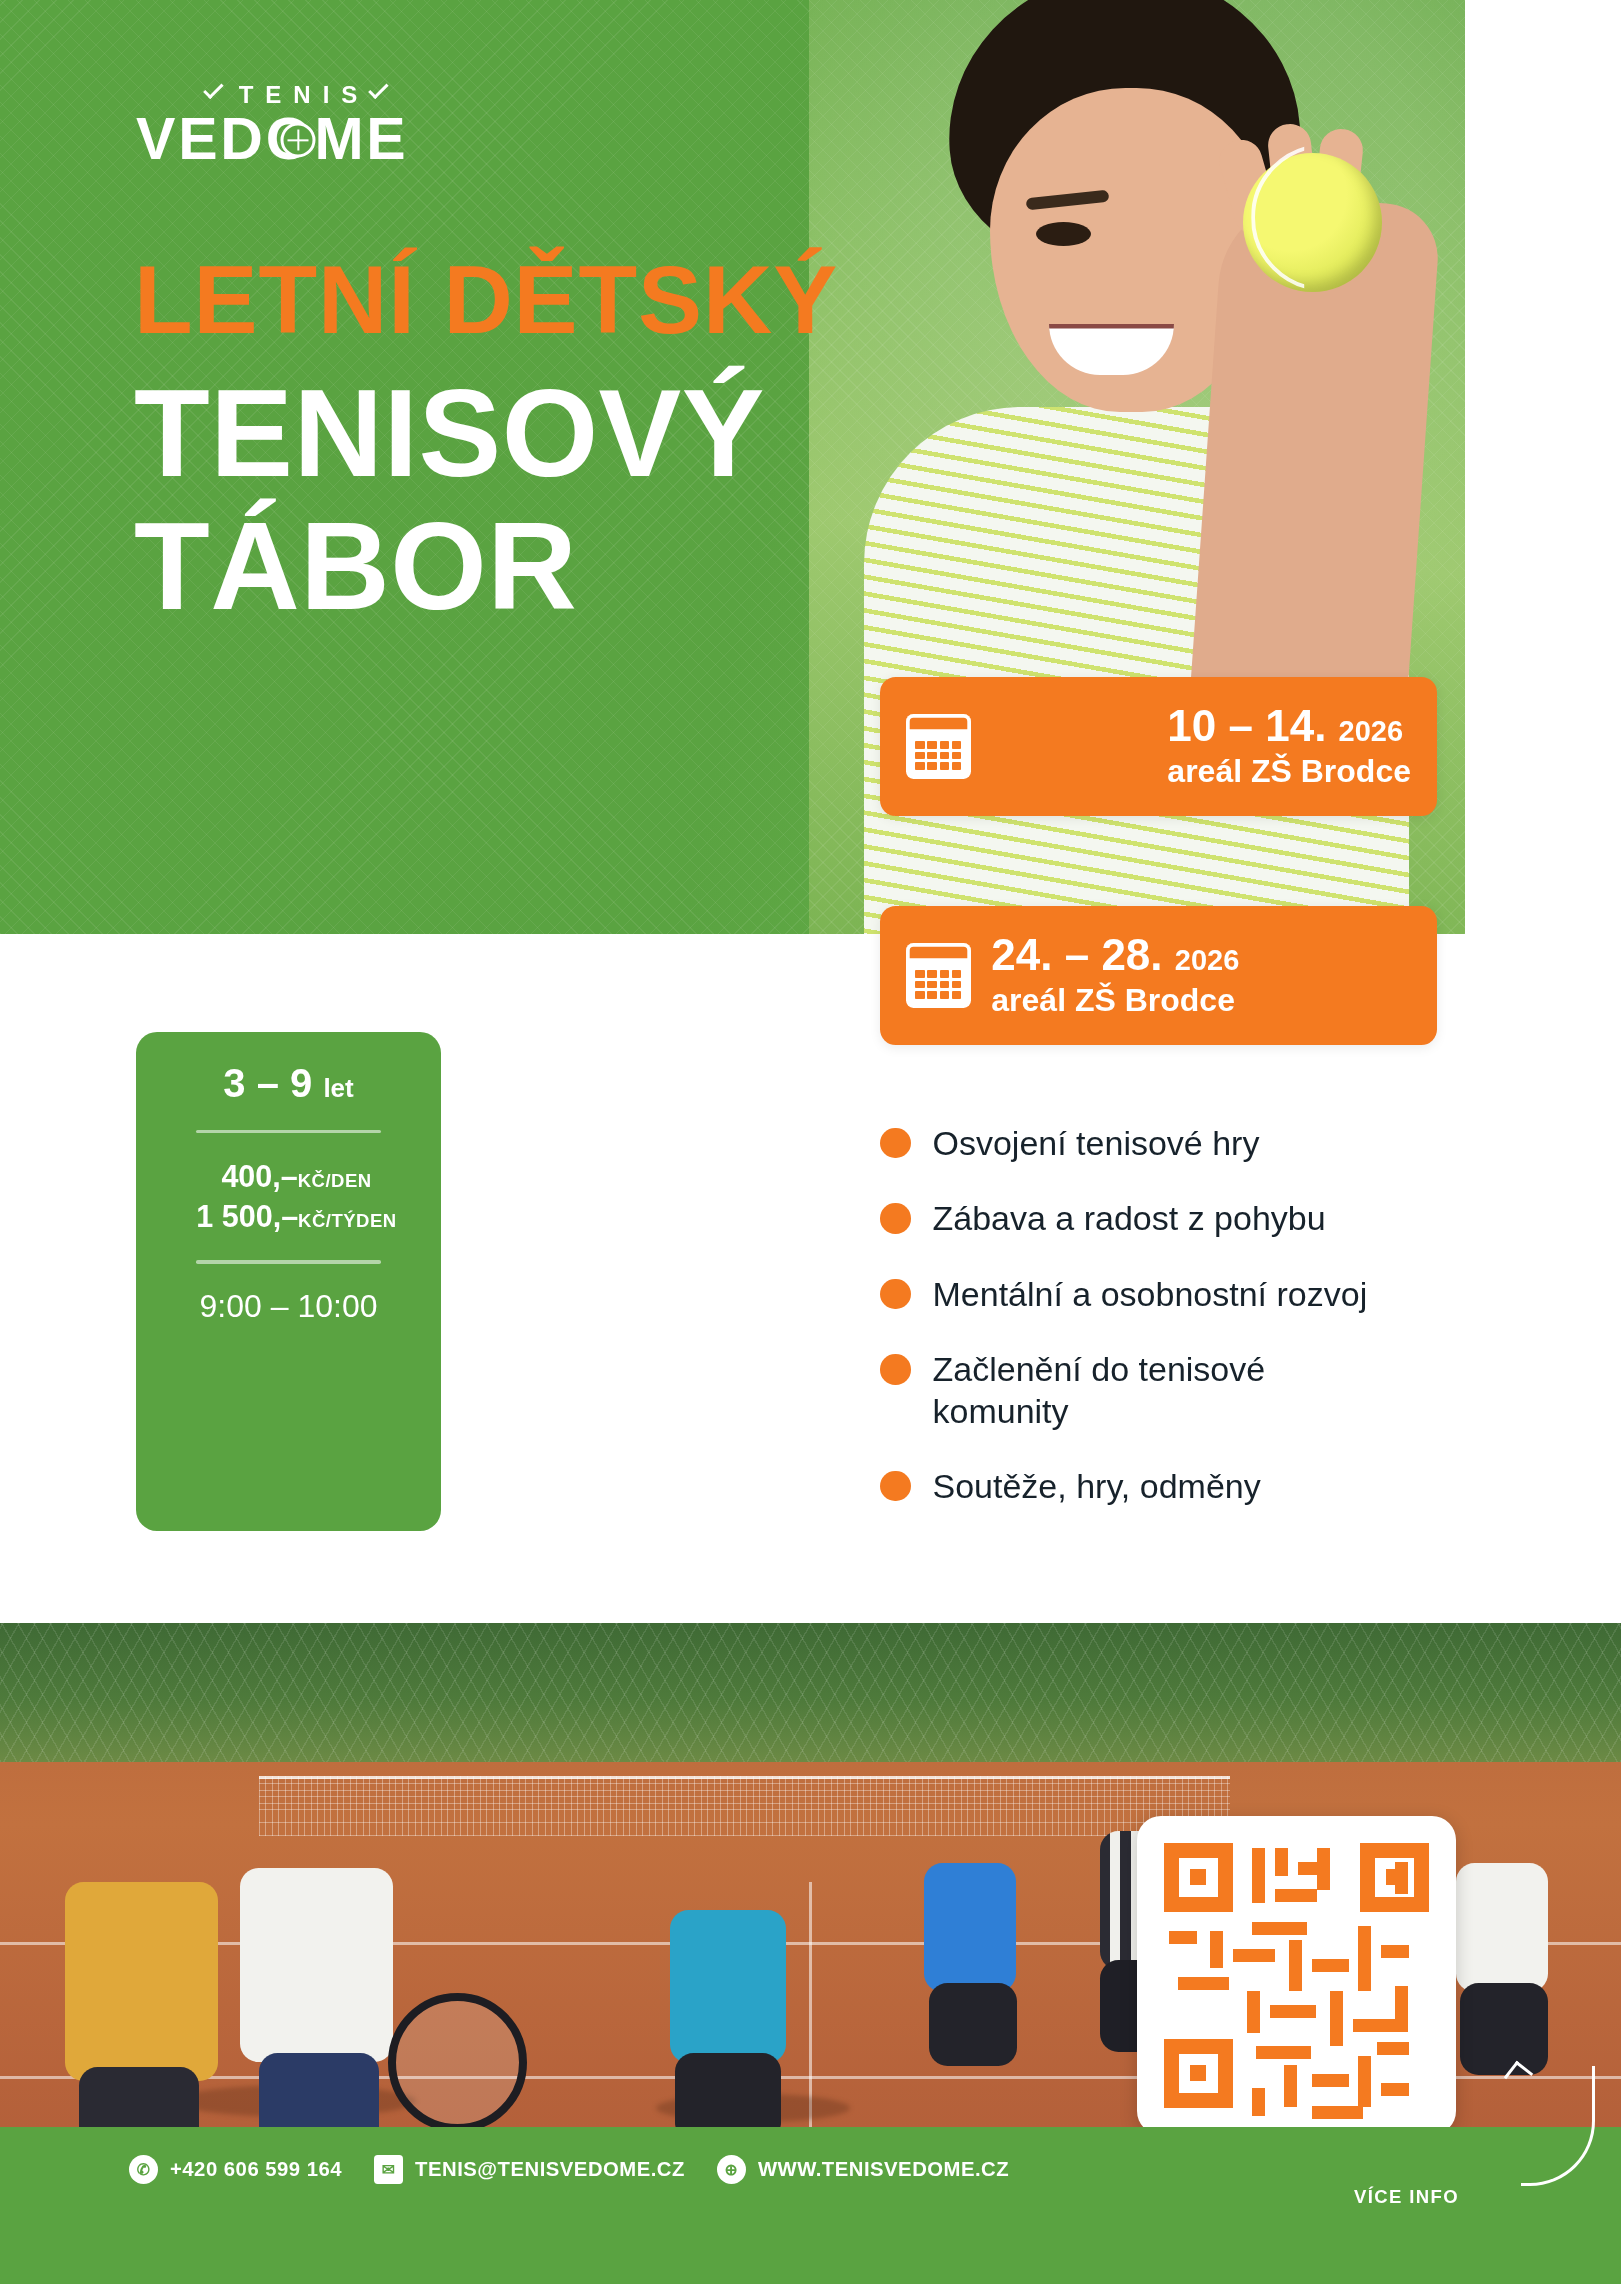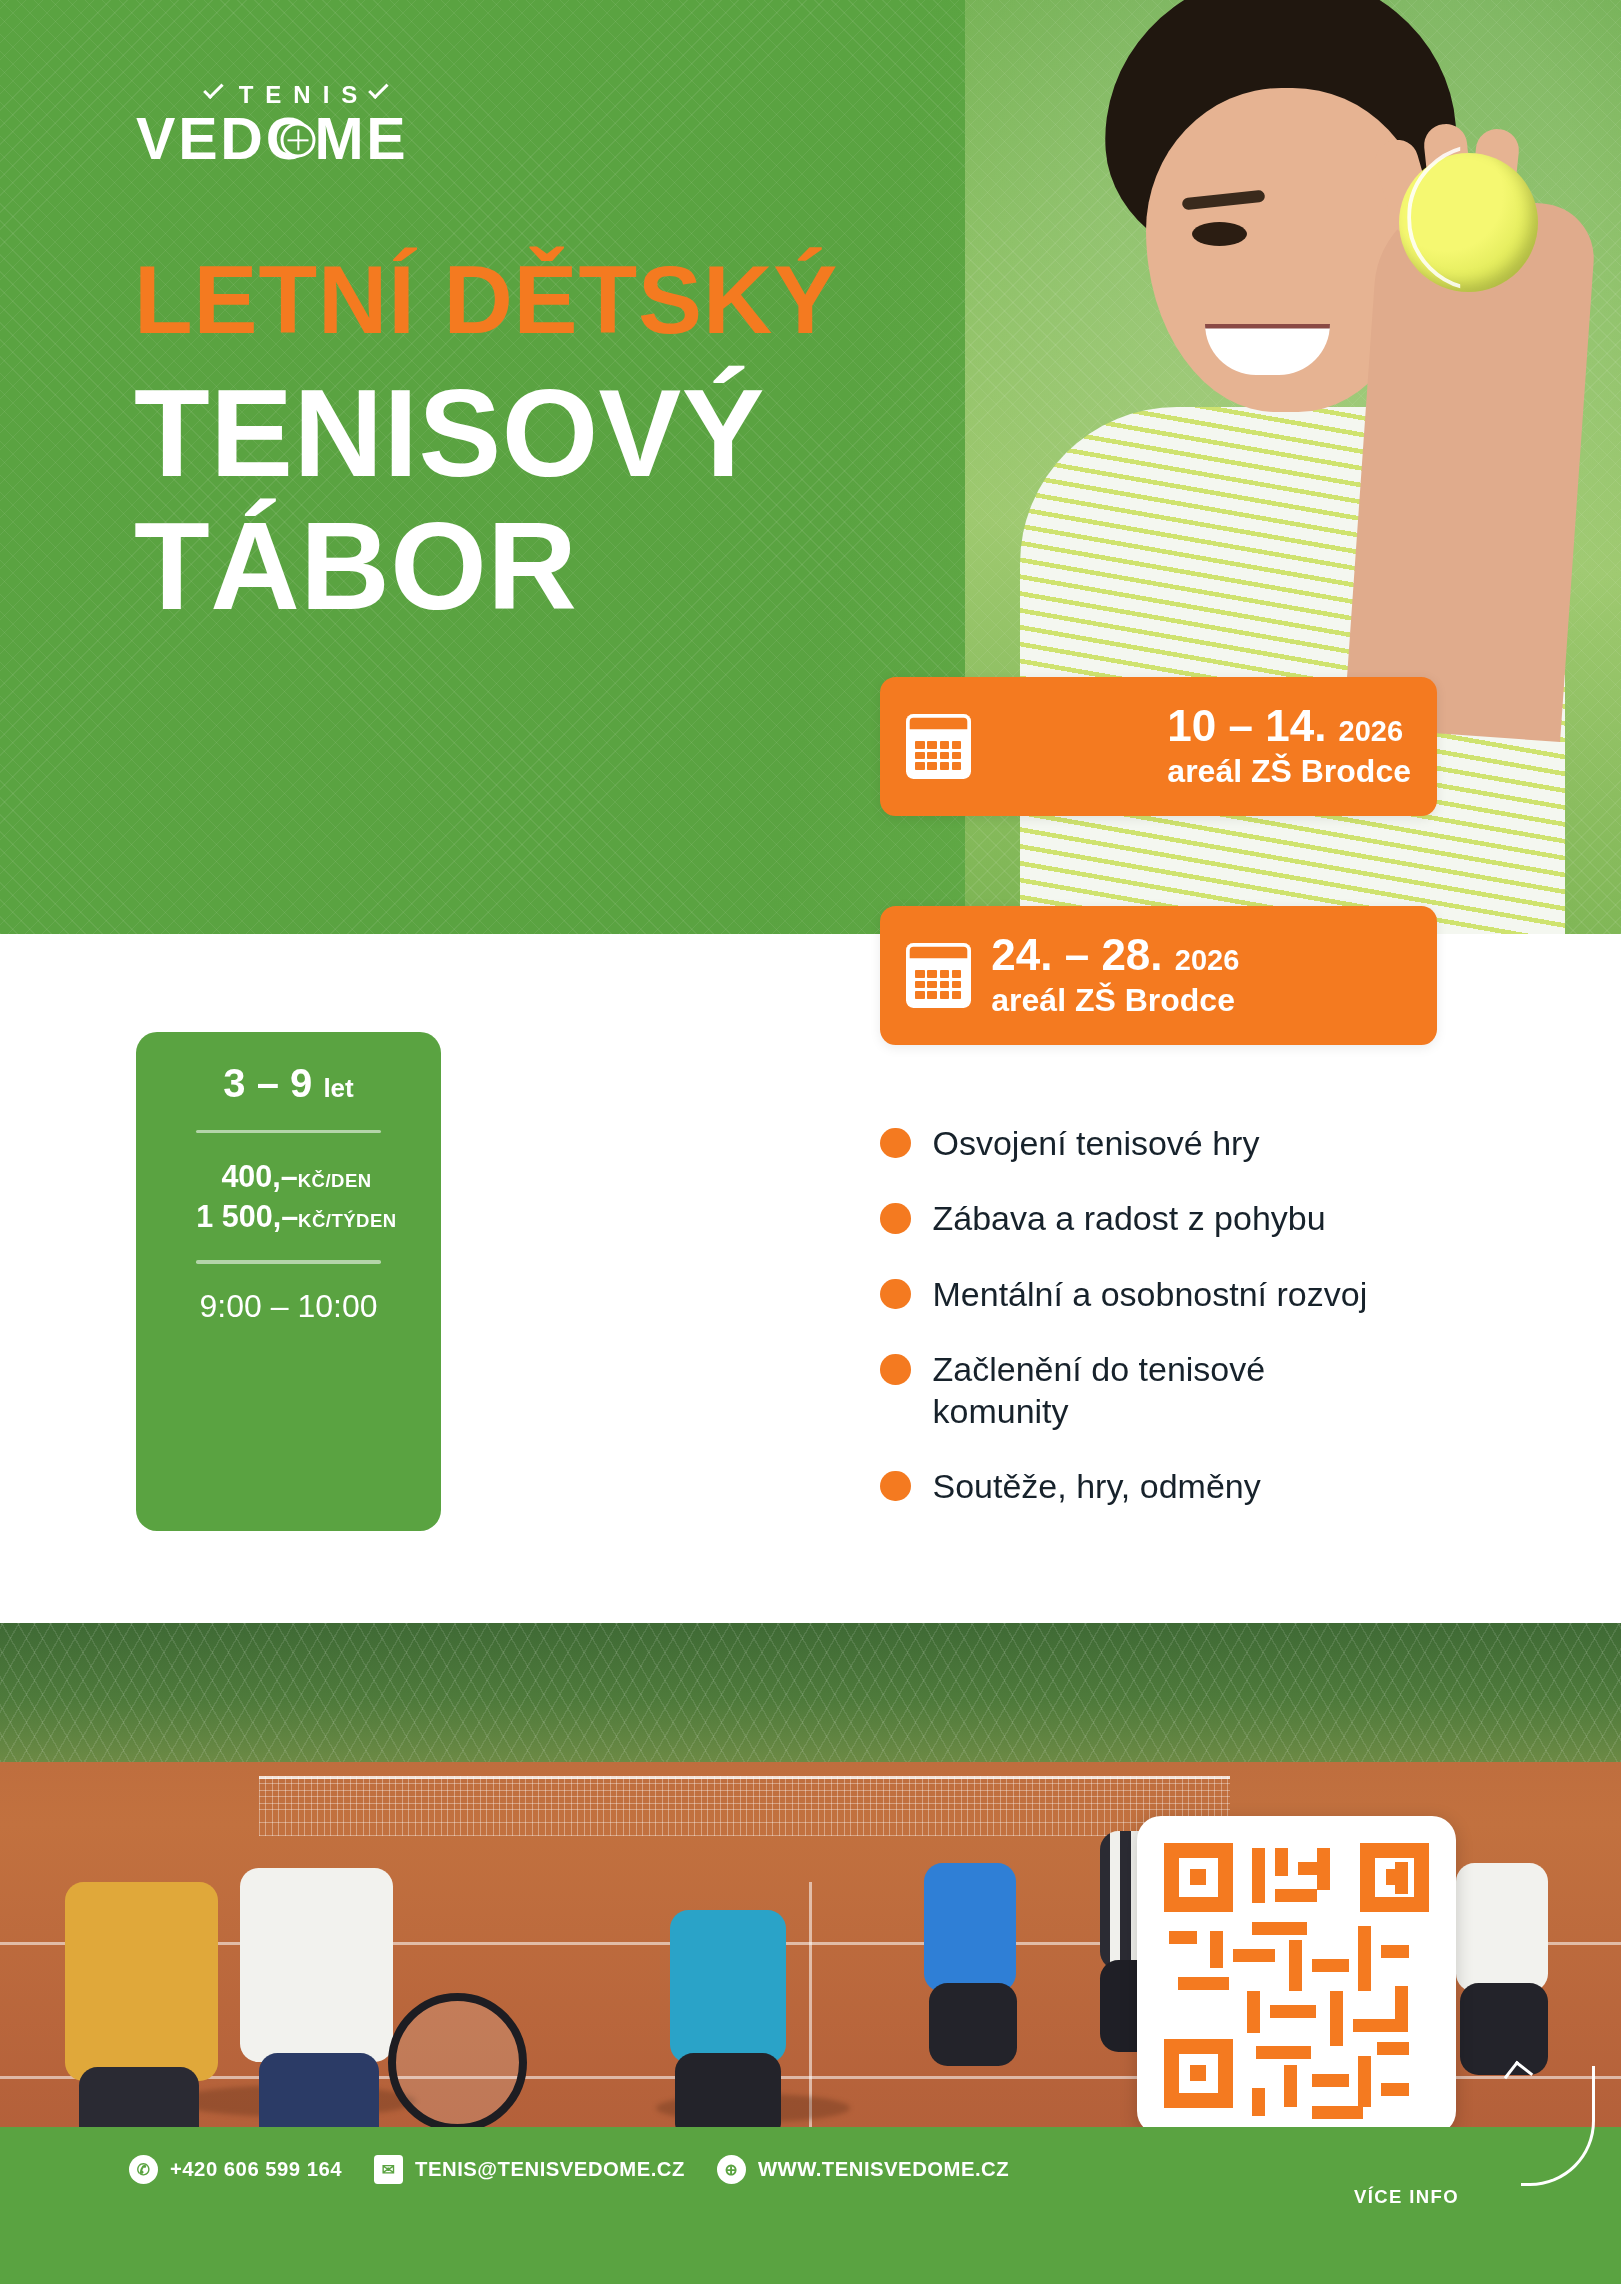--- a/index.html
+++ b/index.html
@@ -16,21 +16,21 @@
     width: 1621px;
     height: 2284px;
     background: #ffffff;
     overflow: hidden;
   }
 
   
   .hero {
     position: absolute;
     left: 0; top: 0;
-    width: 1621px;
+    width: 1465px;
     height: 934px;
     background: linear-gradient(100deg, #5aa341 0%, #5aa341 52%, #63ab47 70%, #6fb150 100%);
     overflow: hidden;
   }
   .hero-photo {
     position: absolute;
     right: 0; top: 0;
     width: 656px;
     height: 934px;
     background:

